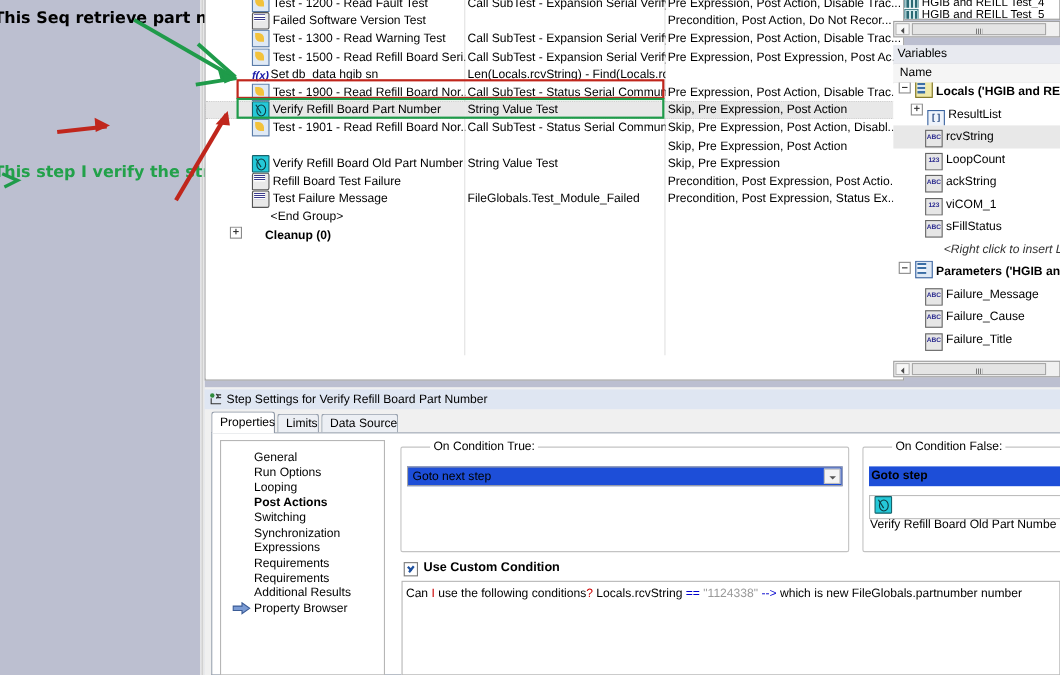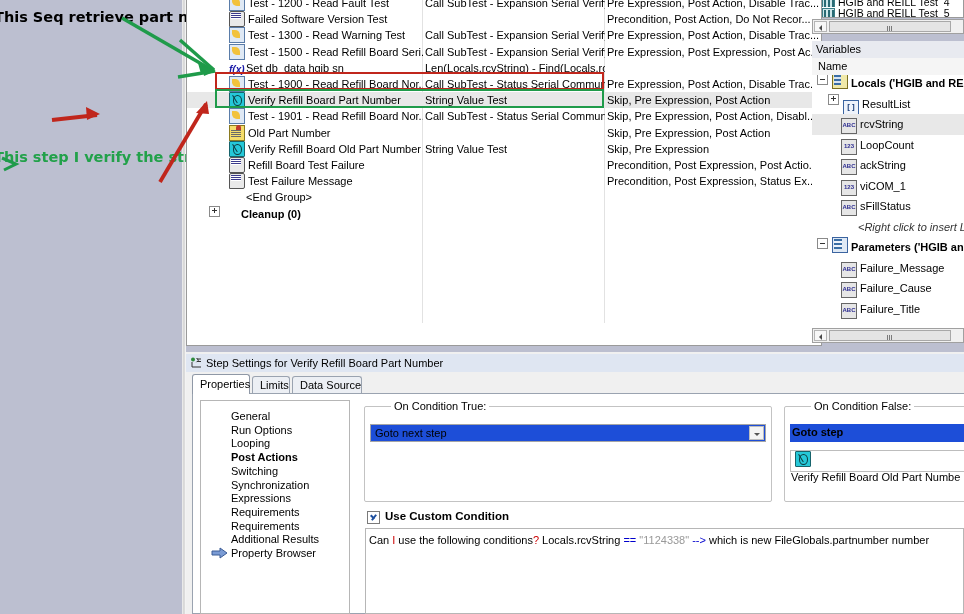--- a/index.html
+++ b/index.html
@@ -206,36 +206,36 @@
         <div class="c1"><span class="indent"></span><span class="ico ic-valtest "></span><span class="lbl" style="">Verify Refill Board Part Number</span></div>
         <div class="c2"><span class="lbl">String Value Test</span></div>
         <div class="c3"><span class="lbl">Skip, Pre Expression, Post Action</span></div>
       </div>
       <div class="row" style="top:109.39999999999999px">
         <div class="c1"><span class="indent"></span><span class="ico ic-subtest "></span><span class="lbl" style="">Test - 1901 - Read Refill Board Nor...</span></div>
         <div class="c2"><span class="lbl">Call SubTest - Status Serial Communic...</span></div>
         <div class="c3"><span class="lbl">Skip, Pre Expression, Post Action, Disabl...</span></div>
       </div>
       <div class="row" style="top:125.6px">
-        <div class="c1"><span class="indent"></span><span class="ico ic-label "></span><span class="lbl" style="">Old Part Number</span></div>
         <div class="c2"><span class="lbl"></span></div>
         <div class="c3"><span class="lbl">Skip, Pre Expression, Post Action</span></div>
       </div>
       <div class="row" style="top:141.79999999999998px">
         <div class="c1"><span class="indent"></span><span class="ico ic-valtest "></span><span class="lbl" style="">Verify Refill Board Old Part Number</span></div>
         <div class="c2"><span class="lbl">String Value Test</span></div>
         <div class="c3"><span class="lbl">Skip, Pre Expression</span></div>
       </div>
       <div class="row" style="top:158px">
         <div class="c1"><span class="indent"></span><span class="ico ic-msg "></span><span class="lbl" style="">Refill Board Test Failure</span></div>
         <div class="c2"><span class="lbl"></span></div>
         <div class="c3"><span class="lbl">Precondition, Post Expression, Post Actio...</span></div>
       </div>
       <div class="row" style="top:174.2px">
         <div class="c1"><span class="indent"></span><span class="ico ic-msg "></span><span class="lbl" style="">Test Failure Message</span></div>
+        <div class="c2"><span class="lbl">FileGlobals.Test_Module_Failed</span></div>
         <div class="c3"><span class="lbl">Precondition, Post Expression, Status Ex...</span></div>
       </div>
       <div class="row" style="top:190.39999999999998px">
         <div class="c1"><span class="indent"></span><span class="ico"></span><span class="lbl" style="">&lt;End Group&gt;</span></div>
         <div class="c2"><span class="lbl"></span></div>
         <div class="c3"><span class="lbl"></span></div>
       </div>
       <div class="row" style="top:206.6px">
         <div class="c1"><span class="indent2"></span><span class="exp plus"></span><span class="ico"></span><span class="lbl" style="font-weight:bold;">Cleanup (0)</span></div>
         <div class="c2"><span class="lbl"></span></div>

